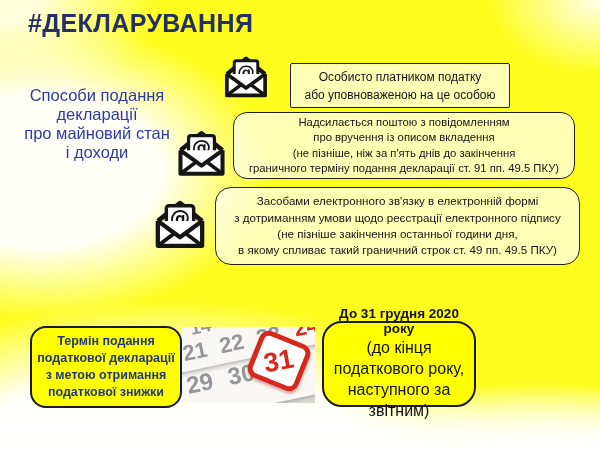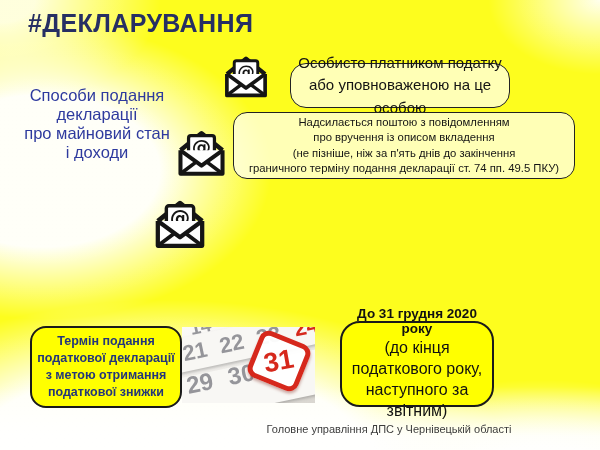--- a/index.html
+++ b/index.html
@@ -15,28 +15,28 @@
       radial-gradient(ellipse 320px 160px at 90% 110%, rgba(255,255,255,.92) 30%, rgba(255,255,255,0) 72%),
       linear-gradient(to top, rgba(255,255,255,.9) 3%, rgba(255,255,255,0) 14%);
   }
   .hashtag{position:absolute;left:28px;top:9px;font-size:25px;font-weight:bold;color:#262f63;letter-spacing:.4px;}
   .heading{position:absolute;left:5px;top:86px;width:184px;text-align:center;font-size:16.5px;line-height:1.16;
     font-weight:normal;color:#2e3a9e;white-space:pre-line;}
   .env{position:absolute;}
   .env svg{display:block;width:100%;height:100%;}
   .mbox{position:absolute;background:rgba(255,255,255,.68);border:1.6px solid #222;display:flex;
     align-items:center;justify-content:center;text-align:center;color:#141414;white-space:pre-line;}
-  .mbox1{left:290px;top:63px;width:218px;height:43px;border-radius:16px;font-size:15px;line-height:1.5;}
+  .mbox1{left:290px;top:63px;width:218px;height:43px;border-radius:2px;font-size:12px;line-height:1.5;}
   .mbox2{left:233px;top:112px;width:340px;height:65px;border-radius:14px;font-size:11.3px;line-height:1.33;}
   .mbox3{left:215px;top:187px;width:363px;height:76px;border-radius:16px;font-size:11.6px;line-height:1.42;}
   .ybox{position:absolute;background:#ffff00;border:2px solid #1a1a1a;display:flex;flex-direction:column;
     align-items:center;justify-content:center;text-align:center;white-space:pre-line;}
   .ybox-left{left:30px;top:326px;width:148px;height:78px;border-radius:16px;
     font-size:12.5px;font-weight:bold;line-height:1.38;color:#23367a;}
-  .ybox-right{left:340px;top:321px;width:150px;height:82px;border-radius:20px;color:#111;}
+  .ybox-right{left:322px;top:321px;width:150px;height:82px;border-radius:20px;color:#111;}
   .ybox-right .yr-title{font-size:13.5px;font-weight:bold;margin-bottom:2px;}
   .ybox-right .yr-sub{font-size:16px;line-height:1.3;}
   .footer{position:absolute;left:234px;top:423px;width:310px;text-align:center;font-size:11px;color:#3c3c3c;}
   
   .calendar{position:absolute;left:182px;top:327px;width:133px;height:76px;overflow:hidden;
     background:linear-gradient(160deg,#fbfaf8 0%,#efede9 55%,#d9d6d0 100%);}
   .cal-num{position:absolute;font-weight:bold;color:#95959a;transform:rotate(-12deg);}
   .cal-strip{position:absolute;background:#f8f7f4;box-shadow:0 2px 3px rgba(90,90,90,.35);transform:rotate(-12deg);}
   .cal-red{color:#d6281c;}
   .cal-31{position:absolute;left:70px;top:9px;width:44px;height:40px;border:5px solid #d6281c;border-radius:10px;
@@ -75,32 +75,36 @@
       <rect x="18" y="9" width="32" height="30" rx="3" fill="#ffffff" stroke="#151515" stroke-width="4"></rect>
       <text x="34" y="32" font-size="24" font-weight="bold" text-anchor="middle" fill="#151515" font-family="DejaVu Sans, sans-serif">@</text>
       <path d="M8 27 L8 56 L60 56 L60 27" fill="#ffffff" stroke="#151515" stroke-width="5" stroke-linejoin="round"></path>
       <path d="M8 27 L34 46 L60 27" fill="none" stroke="#151515" stroke-width="5" stroke-linejoin="round"></path>
       <path d="M8 56 L28 41 M60 56 L40 41" stroke="#151515" stroke-width="4.5"></path>
     </svg>
   </span>
   <div class="mbox mbox2">Надсилається поштою з повідомленням
 про вручення із описом вкладення
 (не пізніше, ніж за п'ять днів до закінчення
-граничного терміну подання декларації ст. 74 пп. 49.5 ПКУ)</div>
+граничного терміну подання декларації ст. 91 пп. 49.5 ПКУ)</div>
 
   <span class="env" style="left:151px;top:197px;width:58px;height:55px;">
     <svg viewBox="0 0 68 62">
       <path d="M8 27 L34 6 L60 27" fill="none" stroke="#151515" stroke-width="5.5" stroke-linejoin="round"></path>
       <rect x="18" y="9" width="32" height="30" rx="3" fill="#ffffff" stroke="#151515" stroke-width="4"></rect>
       <text x="34" y="32" font-size="24" font-weight="bold" text-anchor="middle" fill="#151515" font-family="DejaVu Sans, sans-serif">@</text>
       <path d="M8 27 L8 56 L60 56 L60 27" fill="#ffffff" stroke="#151515" stroke-width="5" stroke-linejoin="round"></path>
       <path d="M8 27 L34 46 L60 27" fill="none" stroke="#151515" stroke-width="5" stroke-linejoin="round"></path>
       <path d="M8 56 L28 41 M60 56 L40 41" stroke="#151515" stroke-width="4.5"></path>
     </svg>
   </span>
+  <div class="mbox mbox3">Засобами електронного зв'язку в електронній формі
+з дотриманням умови щодо реєстрації електронного підпису
+(не пізніше закінчення останньої години дня,
+в якому спливає такий граничний строк ст. 49 пп. 49.5 ПКУ)</div>
 
   <div class="ybox ybox-left">Термін подання
 податкової декларації
 з метою отримання
 податкової знижки</div>
 
   <div class="calendar">
     <div class="cal-strip" style="left:-16px;top:-4px;width:175px;height:34px;"></div>
     <div class="cal-strip" style="left:-16px;top:36px;width:175px;height:44px;"></div>
     <div class="cal-num" style="left:8px;top:-11px;font-size:19px;">14</div>
@@ -111,15 +115,14 @@
       <span>31</span>
     </div>
   </div>
 
   <div class="ybox ybox-right">
     <div class="yr-title">До 31 грудня 2020 року</div>
     <div class="yr-sub">(до кінця податкового року,
 наступного за звітним)</div>
   </div>
 
-  <div class="footer">Головне управління ДПС у Чернівецькій області</div>
 
 </div>
 
 </body></html>

